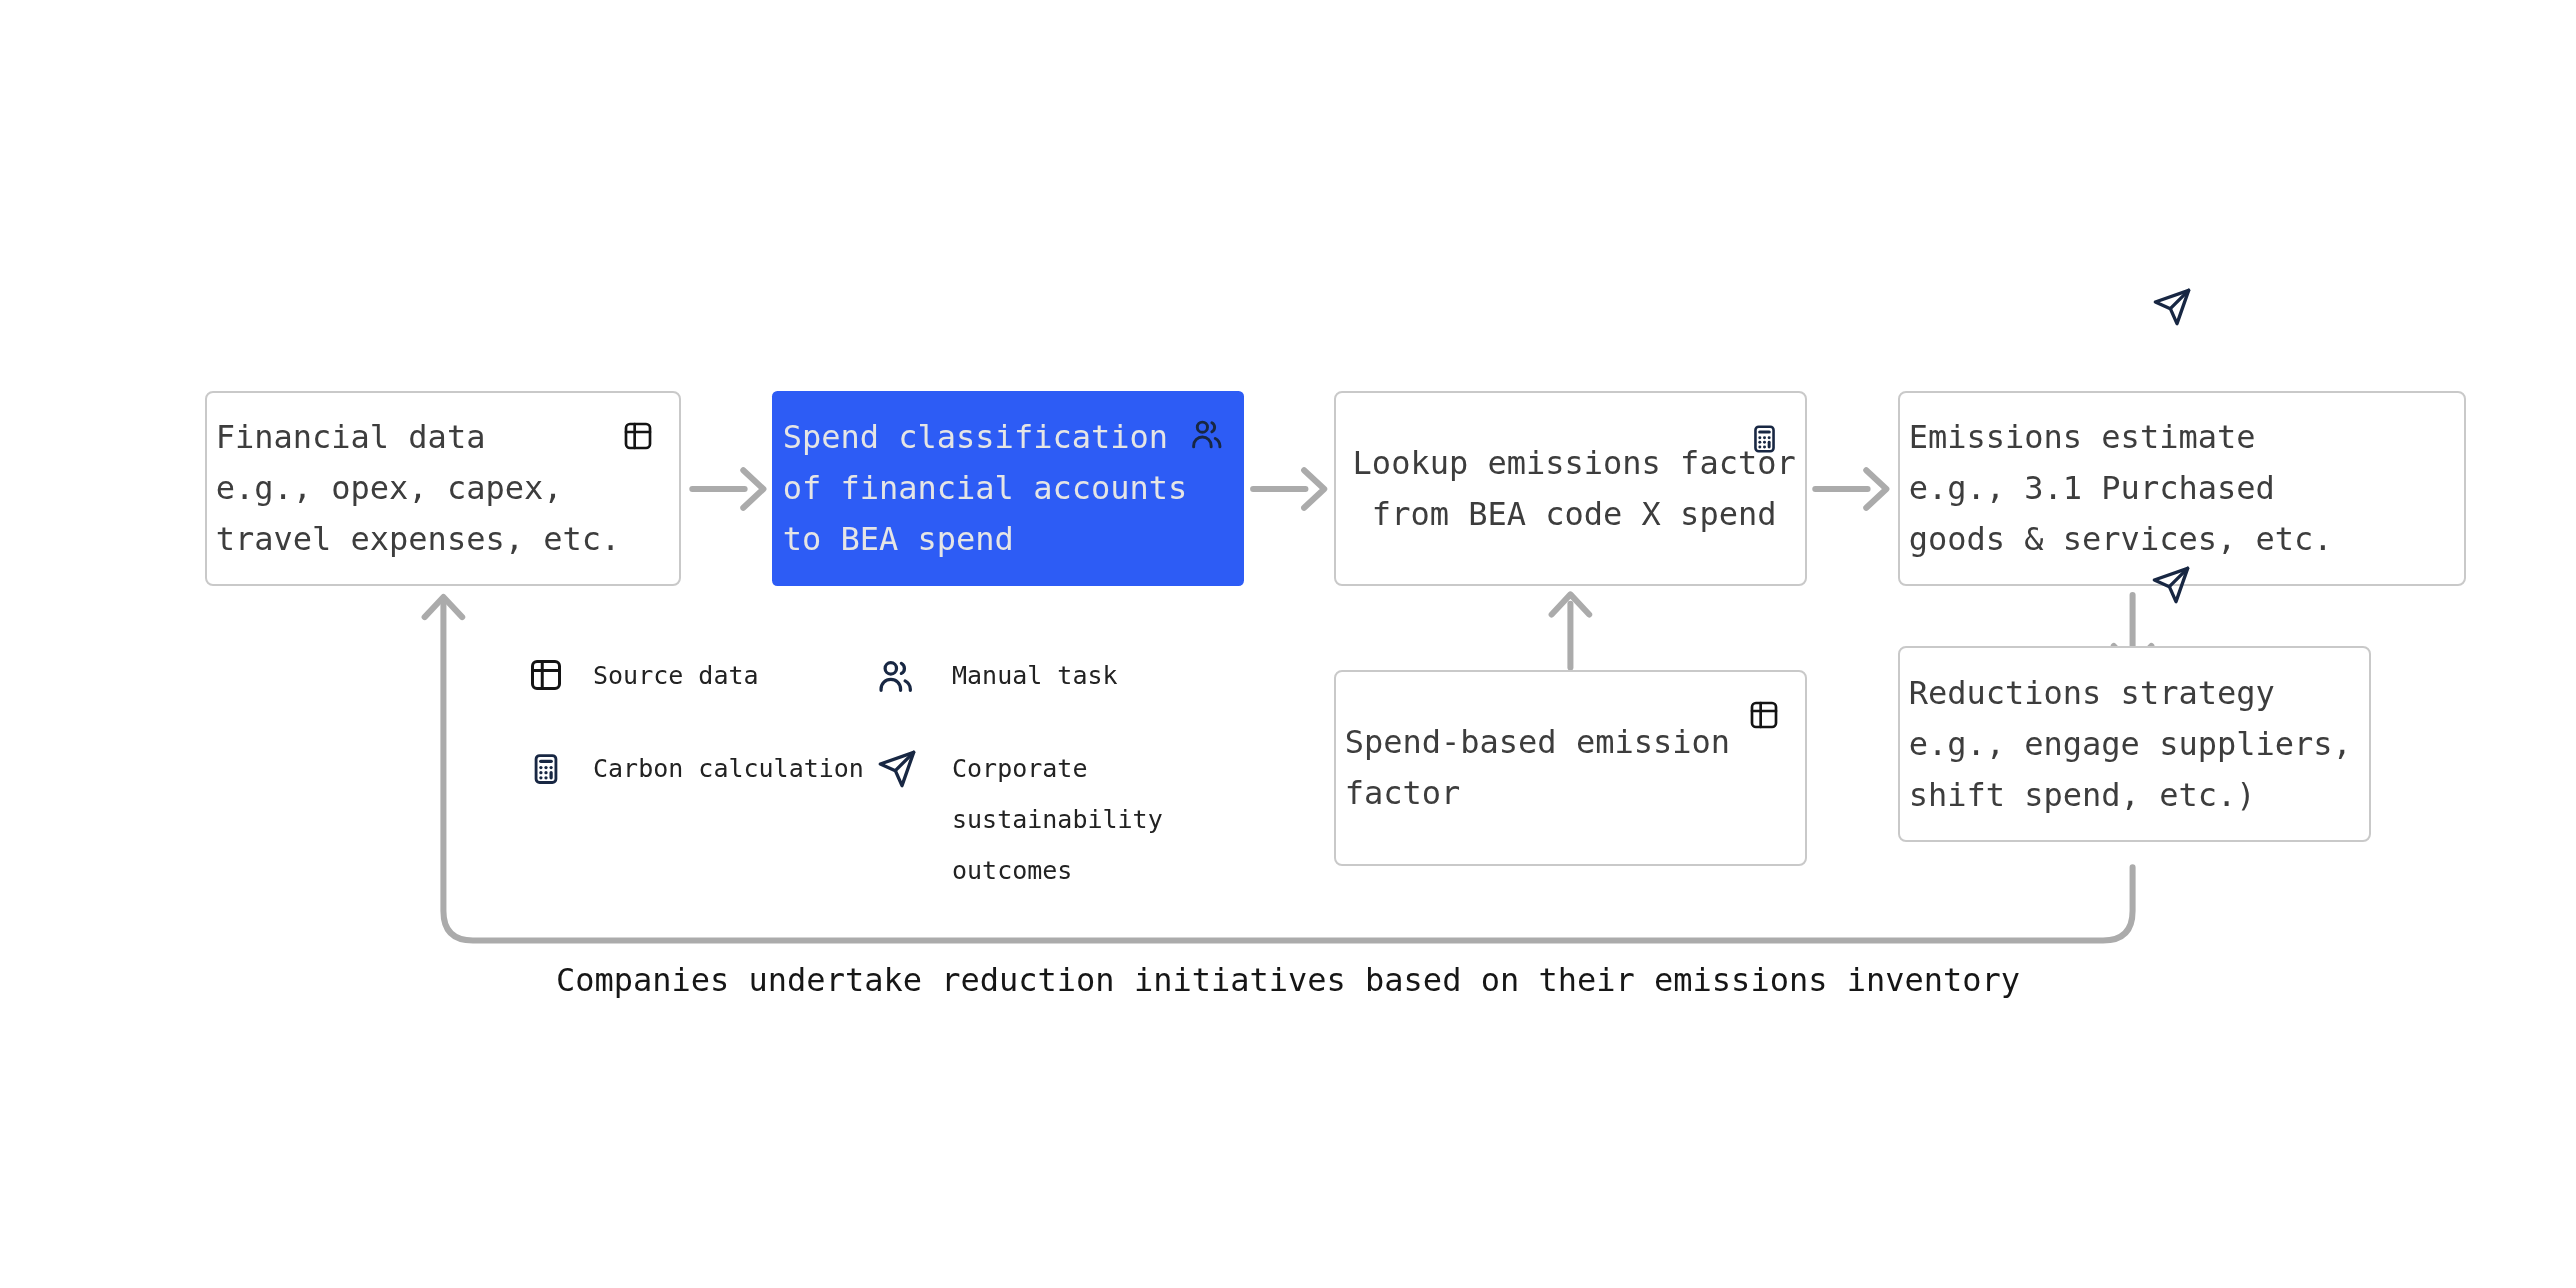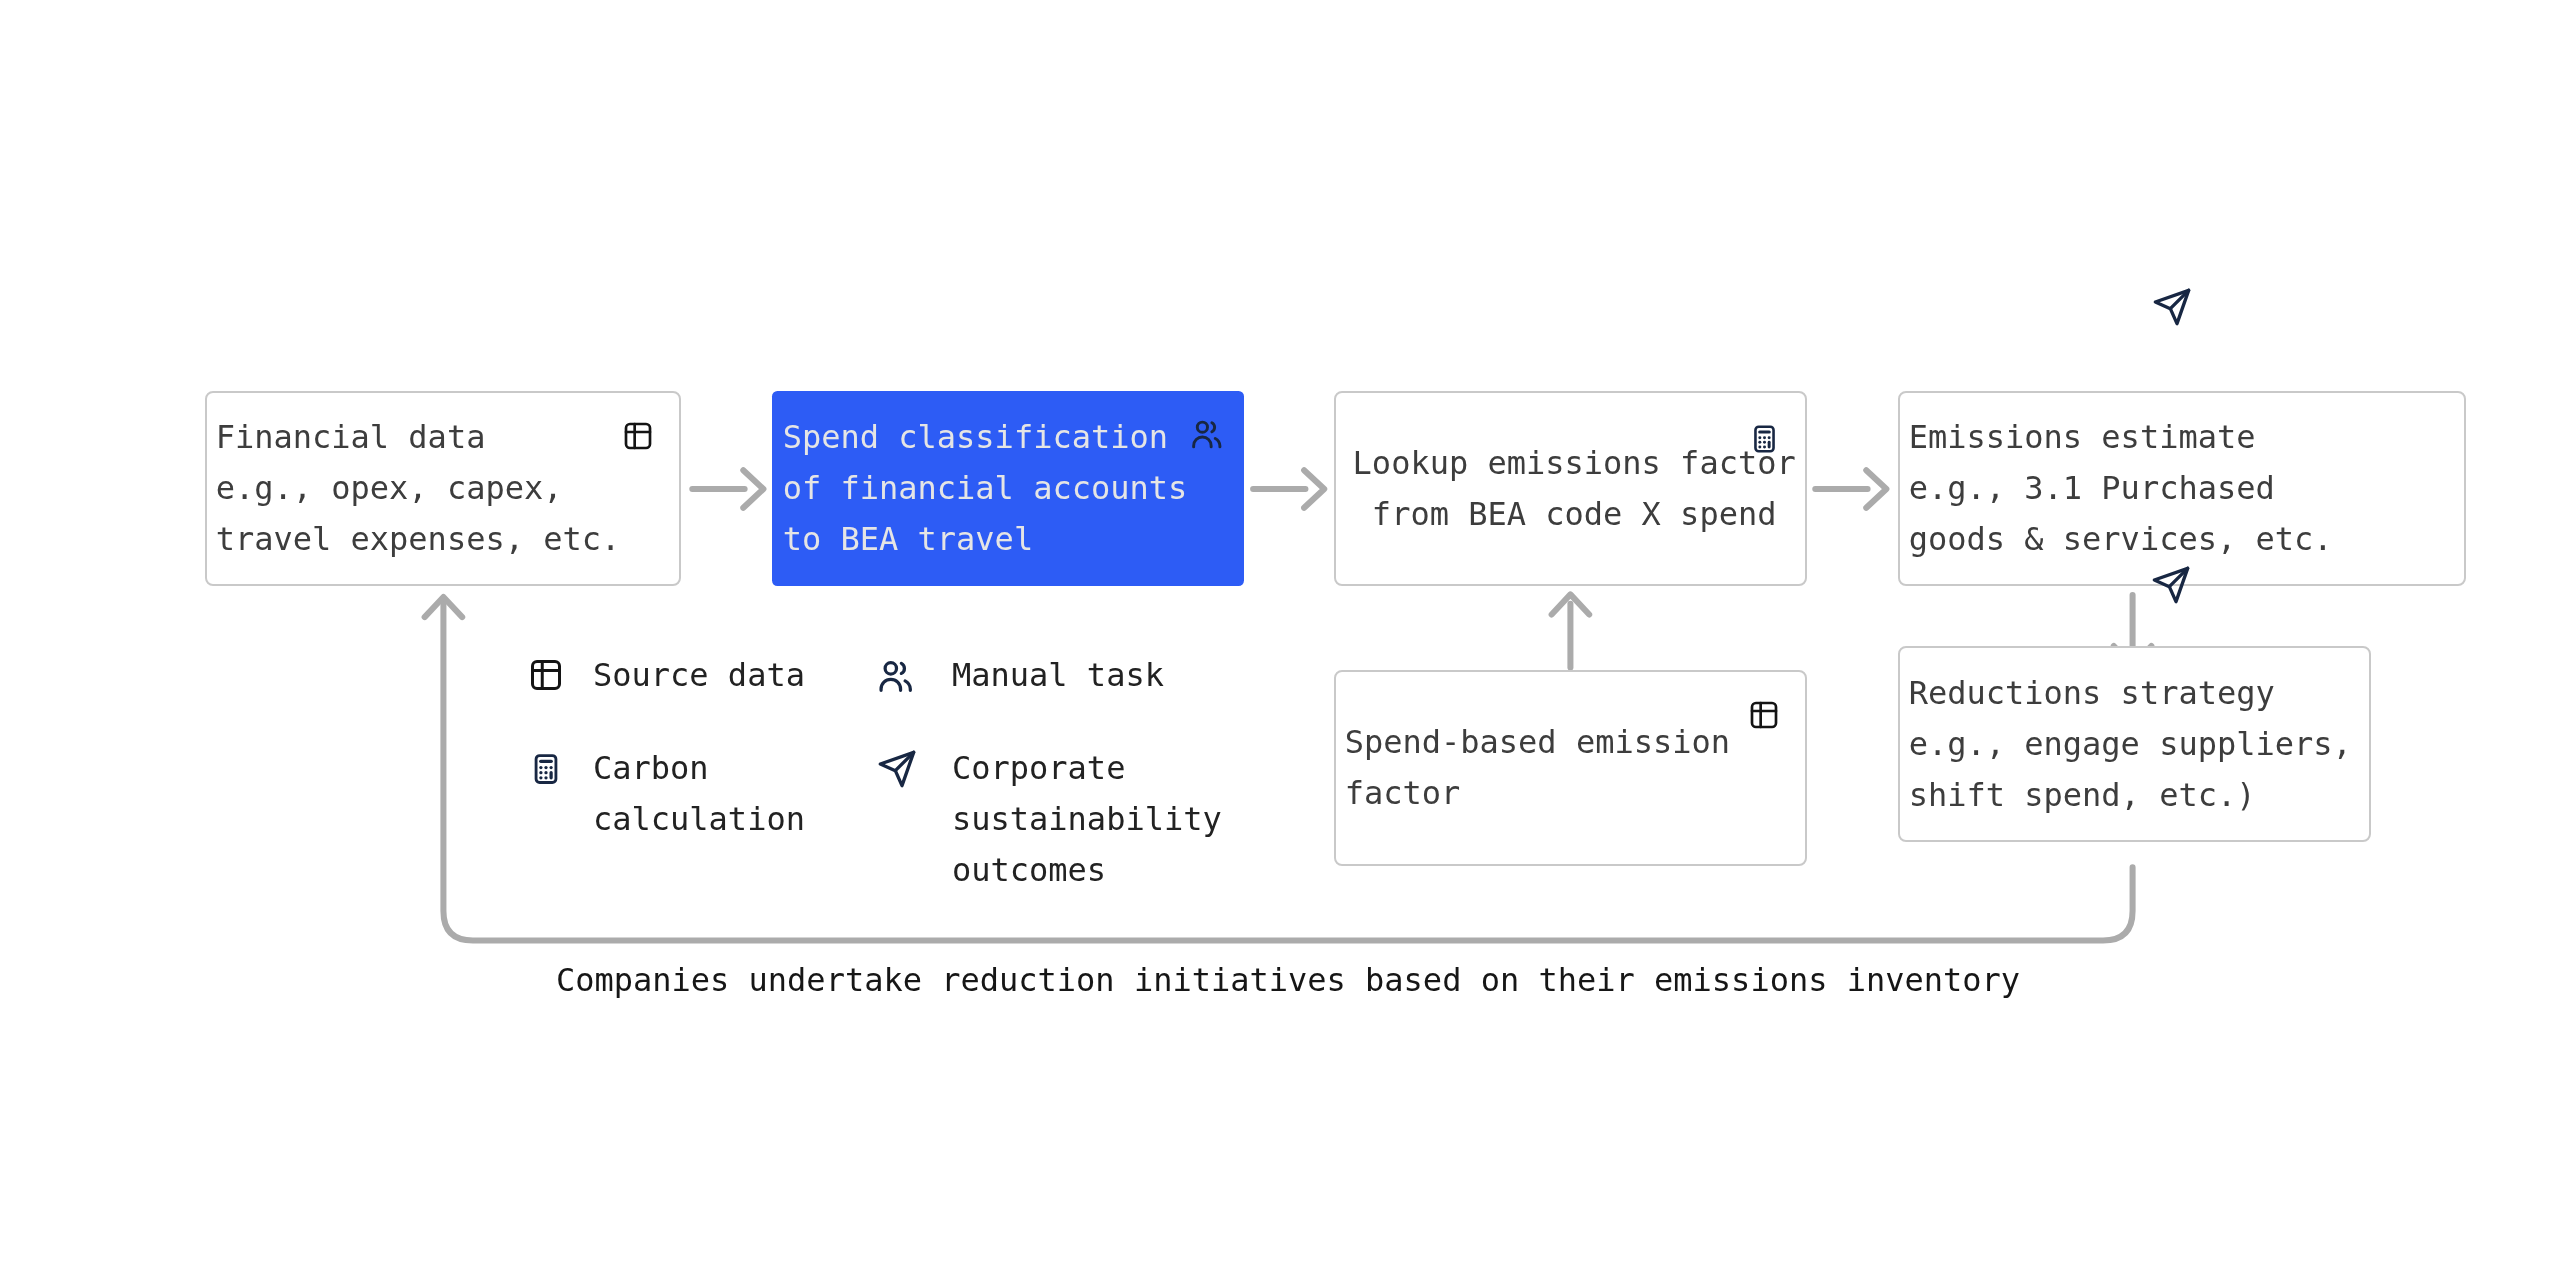--- a/index.html
+++ b/index.html
@@ -24,21 +24,21 @@
   }
   .box.primary{background:var(--accent);border:none;color:#e5e5e5;border-radius:5.4px;padding:0 10.7px;}
   .box.center{text-align:center;}
   .box-icon{position:absolute;top:27px;right:25.5px;}
   .ic-black{color:#141414;}
   .ic-navy{color:var(--navy);}
   svg{display:block;}
   .connectors{position:absolute;left:0;top:0;}
   .plane{position:absolute;color:var(--navy);}
   .legend-item{position:absolute;display:flex;align-items:flex-start;}
-  .legend-label{font-size:32px;line-height:51px;color:#222222;}
+  .legend-label{font-size:25px;line-height:51px;color:#222222;}
   .caption{
     position:absolute;left:0;top:955px;width:2576px;text-align:center;
     font-size:32px;line-height:51px;color:var(--caption);
   }
 </style>
 </head>
 <body>
 
 <svg width="0" height="0" style="position:absolute" aria-hidden="true">
   <defs>
@@ -103,21 +103,21 @@
   </div>
 
   <div class="box primary" style="left:772px;top:391px;width:472px;">
     <span class="box-icon ic-navy" style="top:25.5px;right:19px;">
       <svg width="35" height="35" viewBox="0 0 24 24">
           <use href="#def-users"></use>
         </svg>
     </span>
     <div>Spend classification</div>
     <div>of financial accounts</div>
-    <div>to BEA travel</div>
+    <div>to BEA spend</div>
   </div>
 
   <div class="box center" style="left:1334px;top:391px;width:473px;padding-left:16px;">
     <span class="box-icon ic-navy">
       <svg width="31" height="38" viewBox="0 0 24 24">
           <use href="#def-calc"></use>
         </svg>
     </span>
     <div>Lookup emissions factor</div>
     <div>from BEA code X spend</div>

